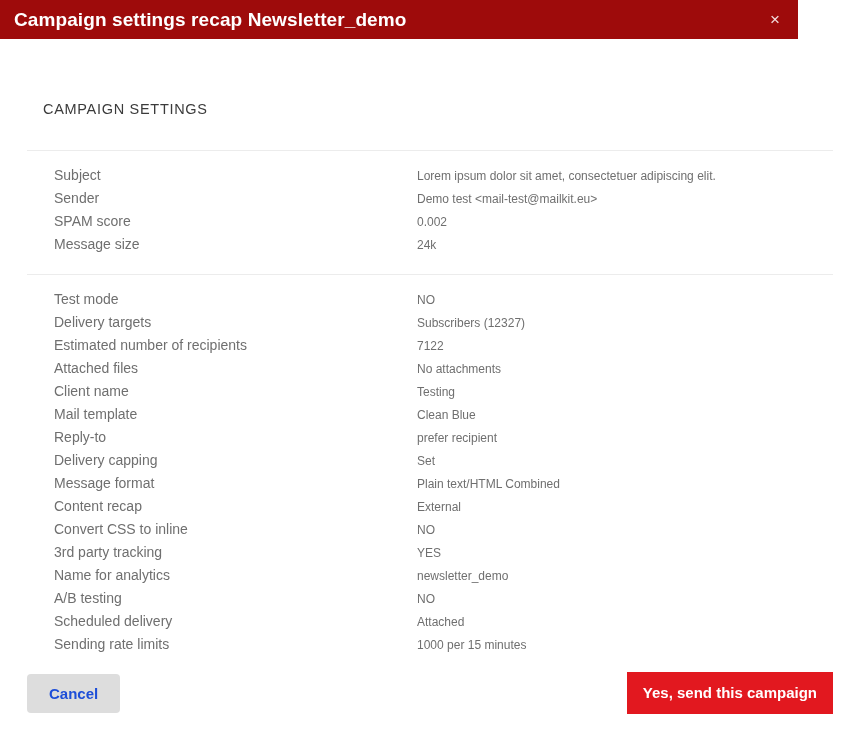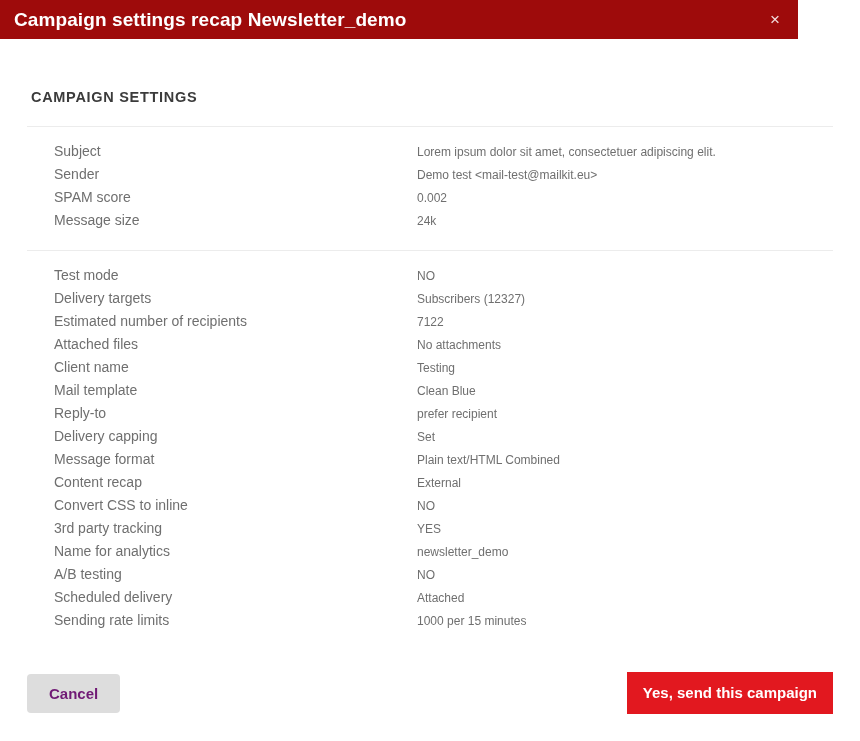--- a/index.html
+++ b/index.html
@@ -50,24 +50,24 @@
     font-family: "Liberation Sans", sans-serif;
   }
   .modal-body {
     flex: 1 1 auto;
     padding: 0 27px;
     box-sizing: border-box;
     position: relative;
   }
   .section-title {
     font-size: 14.5px;
-    font-weight: bold;
+    font-weight: normal;
     color: #3b3b3b;
     letter-spacing: 0.7px;
-    margin: 4px;
+    margin: 16px;
     padding-top: 46px;
     padding-bottom: 17px;
   }
   .divider {
     height: 1px;
     background: #ececec;
     width: 806px;
     margin: 0;
   }
   .group {
@@ -107,21 +107,21 @@
     justify-content: space-between;
   }
   .btn {
     font-family: "Liberation Sans", sans-serif;
     border: none;
     cursor: pointer;
     font-weight: bold;
   }
   .btn-cancel {
     background: #dddddd;
-    color: #701a75;
+    color: #1d4ed8;
     font-size: 15px;
     border-radius: 4px;
     padding: 0 22px;
     height: 39px;
     line-height: 39px;
   }
   .btn-send {
     background: #e2181f;
     color: #ffffff;
     font-size: 15px;

